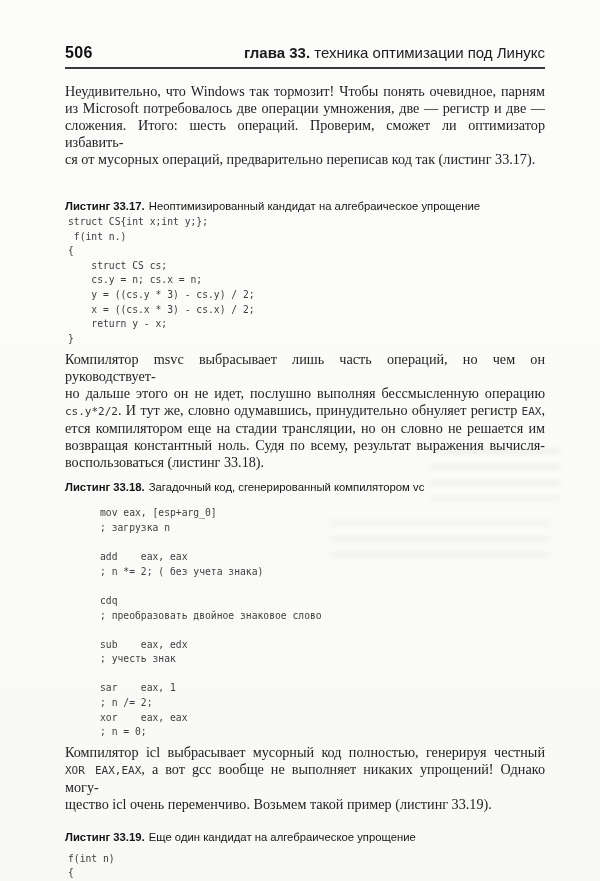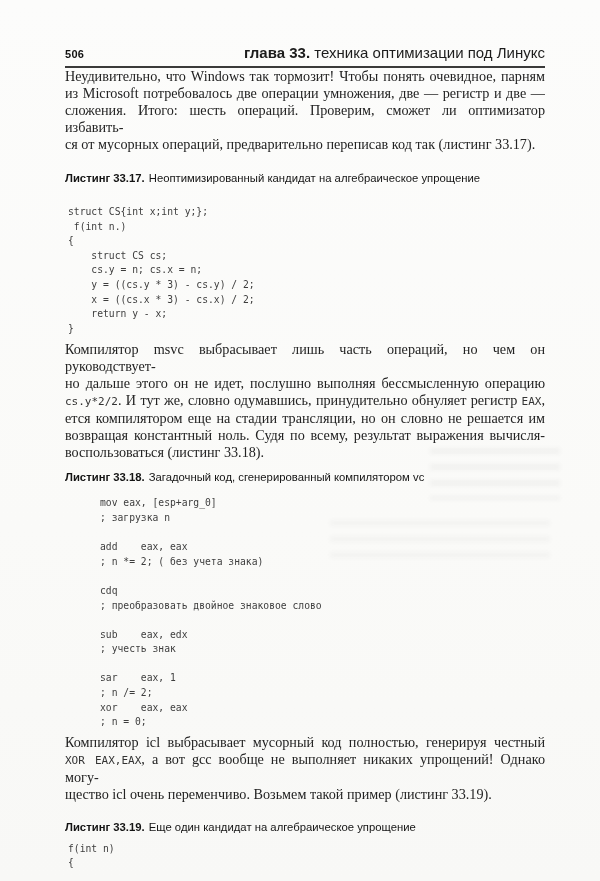--- a/index.html
+++ b/index.html
@@ -15,21 +15,21 @@
   .content { margin-left:65px; margin-right:55px; }
 
   
   .hdr {
     margin-top:44px;
     display:flex; justify-content:space-between; align-items:baseline;
     border-bottom:2px solid #3a3a3a;
     padding-bottom:5px;
     font-family:"Liberation Sans", sans-serif;
   }
-  .hdr .pagenum { font-size:11px; font-weight:700; color:#111; letter-spacing:0.3px; }
+  .hdr .pagenum { font-size:16px; font-weight:700; color:#111; letter-spacing:0.3px; }
   .hdr .chapter { font-size:15px; color:#1c1c1c; }
   .hdr .chapter .chlabel { font-weight:700; }
 
   
   .para { font-size:14.2px; line-height:17px; color:#222; }
   .para .jline { text-align:justify; text-align-last:justify; white-space:normal; }
   .para .jline.last { text-align-last:left; }
   .icode {
     font-family:"DejaVu Sans Mono", monospace;
     font-size:11px;
@@ -48,23 +48,23 @@
   pre.code {
     margin:0;
     font-family:"DejaVu Sans Mono", monospace;
     font-size:9.7px; line-height:14.6px;
     color:#3d3d3d;
     white-space:pre;
     padding-left:3px;
   }
   pre.code.indented { padding-left:35px; }
 
-  #p1 { }
-  #cap17 { margin-top:18px; }
-  #code17 { margin-top:20px; }
+  #p1 { margin-top:14px; }
+  #cap17 { margin-top:31px; }
+  #code17 { margin-top:2px; }
   #p2 { margin-top:5px; }
   #cap18 { margin-top:9px; }
   #code18 { margin-top:12px; }
   #p3 { margin-top:4px; }
   #cap19 { margin-top:17px; }
   #code19 { margin-top:8px; }
 
   
   .bleed {
     position:absolute;

